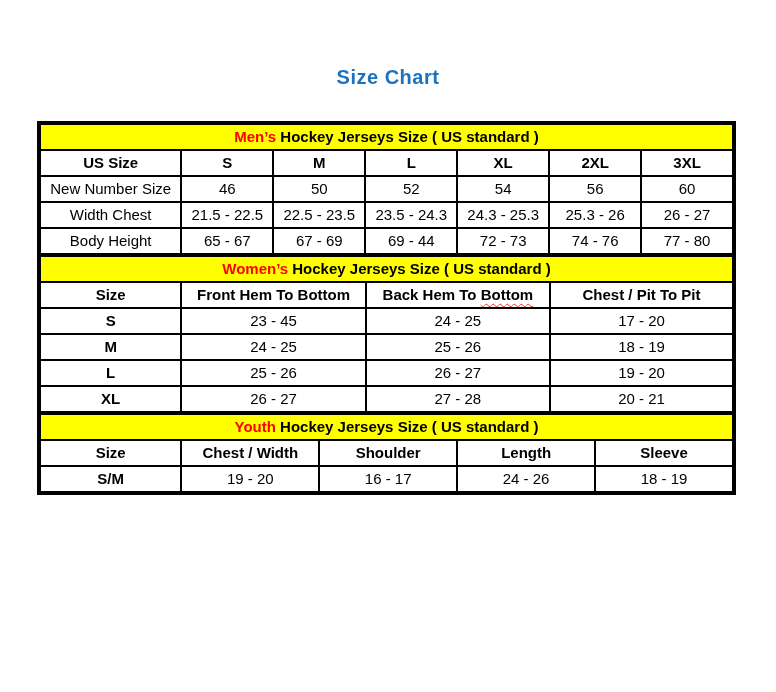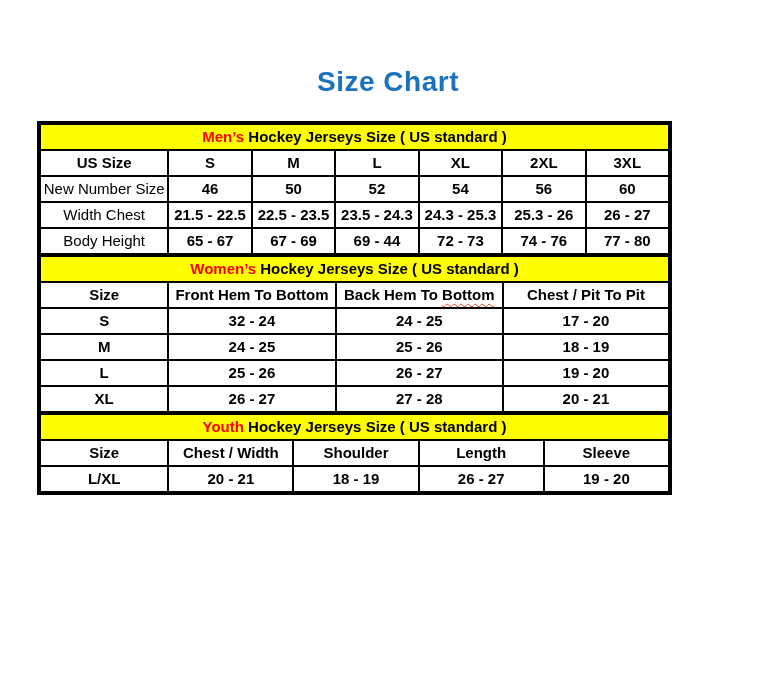--- a/index.html
+++ b/index.html
@@ -10,45 +10,45 @@
     --border_black:#000000;
   }
   *{box-sizing:border-box;}
   html,body{margin:0;padding:0;}
   body{
     width:776px;height:692px;position:relative;background:#ffffff;
     font-family:"Liberation Sans", sans-serif;color:#000;
   }
   .page-title{
     position:absolute;left:0;right:0;top:66px;
-    text-align:center;font-size:28px;font-weight:bold;
+    text-align:center;font-size:20px;font-weight:bold;
     color:var(--title_blue);letter-spacing:0.5px;
   }
   .chart-wrap{
-    position:absolute;left:37px;top:121px;width:635px;
+    position:absolute;left:37px;top:121px;width:699px;
     border:2px solid var(--border_black);
   }
   table.size-table{
     width:100%;border-collapse:collapse;table-layout:fixed;
   }
   table.size-table th, table.size-table td{
     border:2px solid var(--border_black);
     height:26px;text-align:center;vertical-align:middle;
     font-size:15px;padding:1px 2px;line-height:1.1;
     overflow:hidden;white-space:nowrap;
   }
   th.band-cell{
     background:var(--band_yellow);
     height:33px;font-size:17px;font-weight:bold;
   }
   .hl{color:var(--accent_red);}
   th.col-header{font-weight:bold;}
   td.row-label{font-weight:normal;}
   td.row-label.bold{font-weight:bold;}
-  td.cell-value{font-weight:bold;}
+  td.cell-value{font-weight:normal;}
   .squiggle{
     text-decoration:underline wavy var(--squiggle_red);
     text-decoration-thickness:1px;
     text-underline-offset:3px;
     text-decoration-skip-ink:none;
   }
 </style>
 </head>
 <body>
 
@@ -121,21 +121,21 @@
       <th class="band-cell" colspan="4"><span class="hl">Women’s</span><span> Hockey Jerseys Size ( US standard )</span></th>
     </tr>
     <tr>
       <th class="col-header">Size</th>
       <th class="col-header">Front Hem To Bottom</th>
       <th class="col-header"><span>Back Hem To </span><span class="squiggle">Bottom</span></th>
       <th class="col-header">Chest / Pit To Pit</th>
     </tr>
     <tr>
       <td class="row-label bold">S</td>
-      <td class="cell-value">32 - 24</td>
+      <td class="cell-value">23 - 45</td>
       <td class="cell-value">24 - 25</td>
       <td class="cell-value">17 - 20</td>
     </tr>
     <tr>
       <td class="row-label bold">M</td>
       <td class="cell-value">24 - 25</td>
       <td class="cell-value">25 - 26</td>
       <td class="cell-value">18 - 19</td>
     </tr>
     <tr>
@@ -166,22 +166,22 @@
       <th class="band-cell" colspan="5"><span class="hl">Youth</span><span> Hockey Jerseys Size ( US standard )</span></th>
     </tr>
     <tr>
       <th class="col-header">Size</th>
       <th class="col-header">Chest / Width</th>
       <th class="col-header">Shoulder</th>
       <th class="col-header">Length</th>
       <th class="col-header">Sleeve</th>
     </tr>
     <tr>
-      <td class="row-label bold">L/XL</td>
-      <td class="cell-value">20 - 21</td>
+      <td class="row-label bold">S/M</td>
+      <td class="cell-value">19 - 20</td>
+      <td class="cell-value">16 - 17</td>
+      <td class="cell-value">24 - 26</td>
       <td class="cell-value">18 - 19</td>
-      <td class="cell-value">26 - 27</td>
-      <td class="cell-value">19 - 20</td>
     </tr>
   </tbody>
     </table>
 
 </div>
 
 </body></html>

